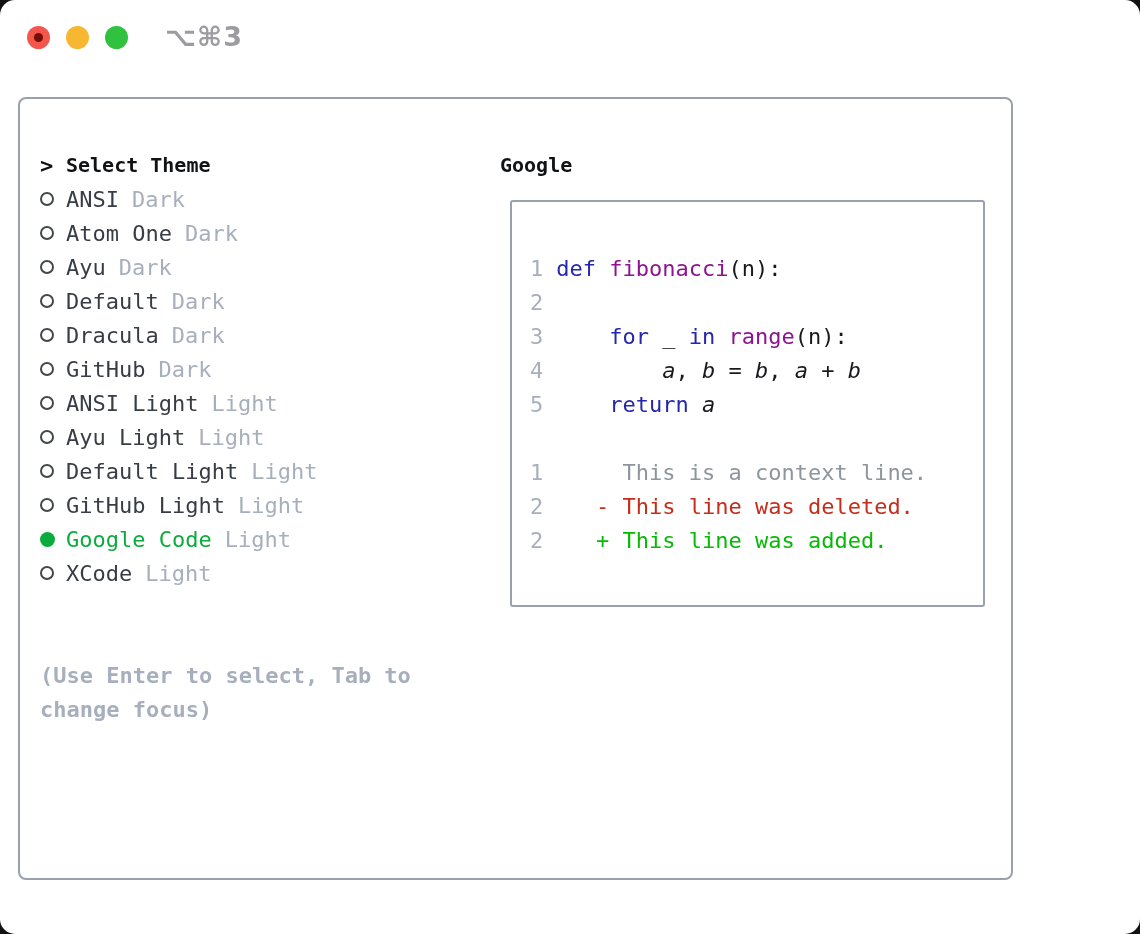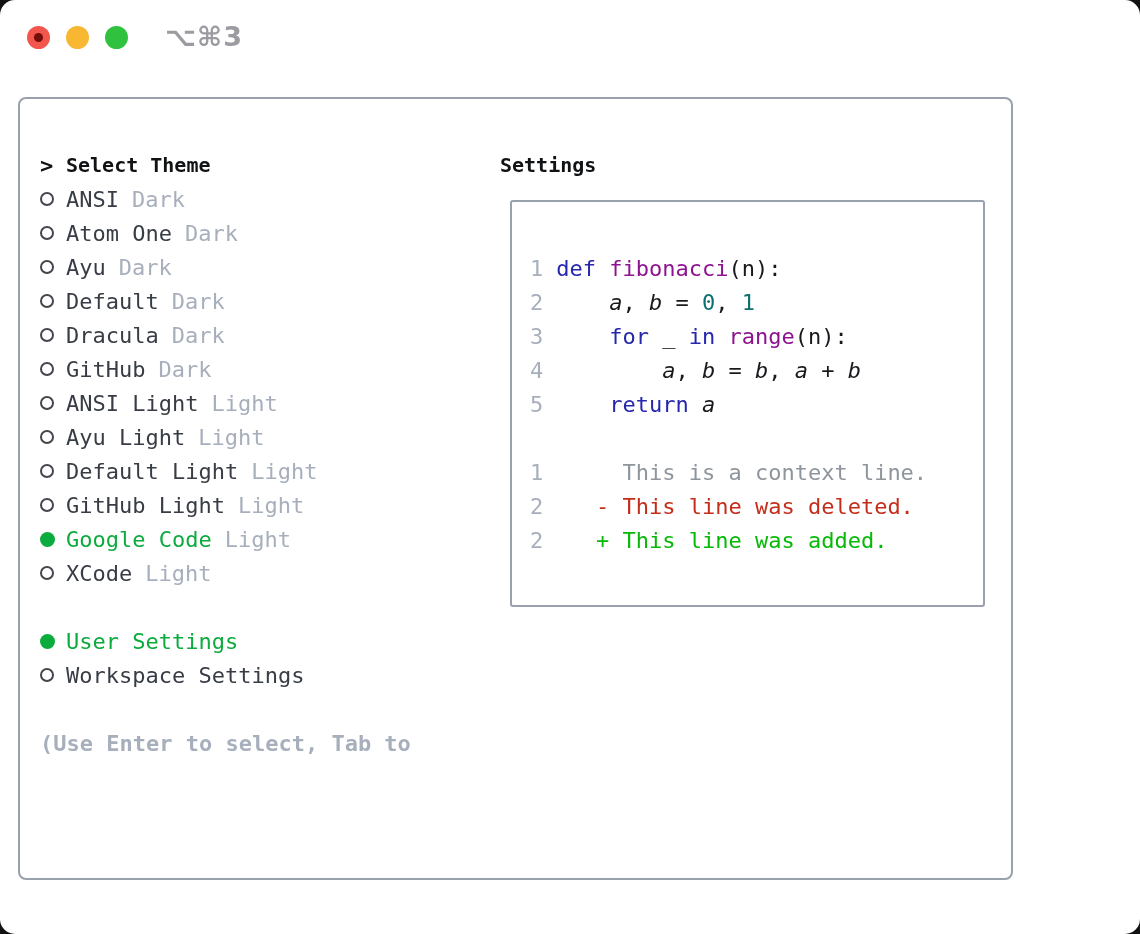--- a/index.html
+++ b/index.html
@@ -147,45 +147,36 @@
   </div>
           <div class="row option">
     <span class="marker-col"><span class="radio"></span></span>
     <span class="name">XCode</span><span class="suffix">Light</span>
   </div>
         </div>
 
       <div class="spacer"></div>
 
 
-      <div id="apply-to-list">
-          <div class="row option selected">
-    <span class="marker-col"><span class="radio sel"></span></span>
-    <span class="name">User Settings</span>
-  </div>
-          <div class="row option">
-    <span class="marker-col"><span class="radio"></span></span>
-    <span class="name">Workspace Settings</span>
-  </div>
-        </div>
 
       <div class="spacer"></div>
 
       <div class="row help">(Use Enter to select, Tab to</div>
+      <div class="row help">change focus)</div>
     </div>
 
-    <div class="preview-title heading">Settings</div>
+    <div class="preview-title heading">Google</div>
 
     <div class="preview-box">
       <div id="code-block">
           <div class="pline">
     <span class="lnum">1</span><span class="ltext"><span class="tk-kw">def</span><span class="tk-pl"> </span><span class="tk-fn">fibonacci</span><span class="tk-pl">(n):</span></span>
   </div>
           <div class="pline">
-    <span class="lnum">2</span><span class="ltext"><span class="tk-pl">    </span><span class="tk-var">a</span><span class="tk-pl">, </span><span class="tk-var">b</span><span class="tk-pl"> = </span><span class="tk-num">0</span><span class="tk-pl">, </span><span class="tk-num">1</span></span>
+    <span class="lnum">2</span>
   </div>
           <div class="pline">
     <span class="lnum">3</span><span class="ltext"><span class="tk-pl">    </span><span class="tk-kw">for</span><span class="tk-pl"> _ </span><span class="tk-kw">in</span><span class="tk-pl"> </span><span class="tk-fn">range</span><span class="tk-pl">(n):</span></span>
   </div>
           <div class="pline">
     <span class="lnum">4</span><span class="ltext"><span class="tk-pl">        </span><span class="tk-var">a</span><span class="tk-pl">, </span><span class="tk-var">b</span><span class="tk-pl"> = </span><span class="tk-var">b</span><span class="tk-pl">, </span><span class="tk-var">a</span><span class="tk-pl"> + </span><span class="tk-var">b</span></span>
   </div>
           <div class="pline">
     <span class="lnum">5</span><span class="ltext"><span class="tk-pl">    </span><span class="tk-kw">return</span><span class="tk-pl"> </span><span class="tk-var">a</span></span>
   </div>

